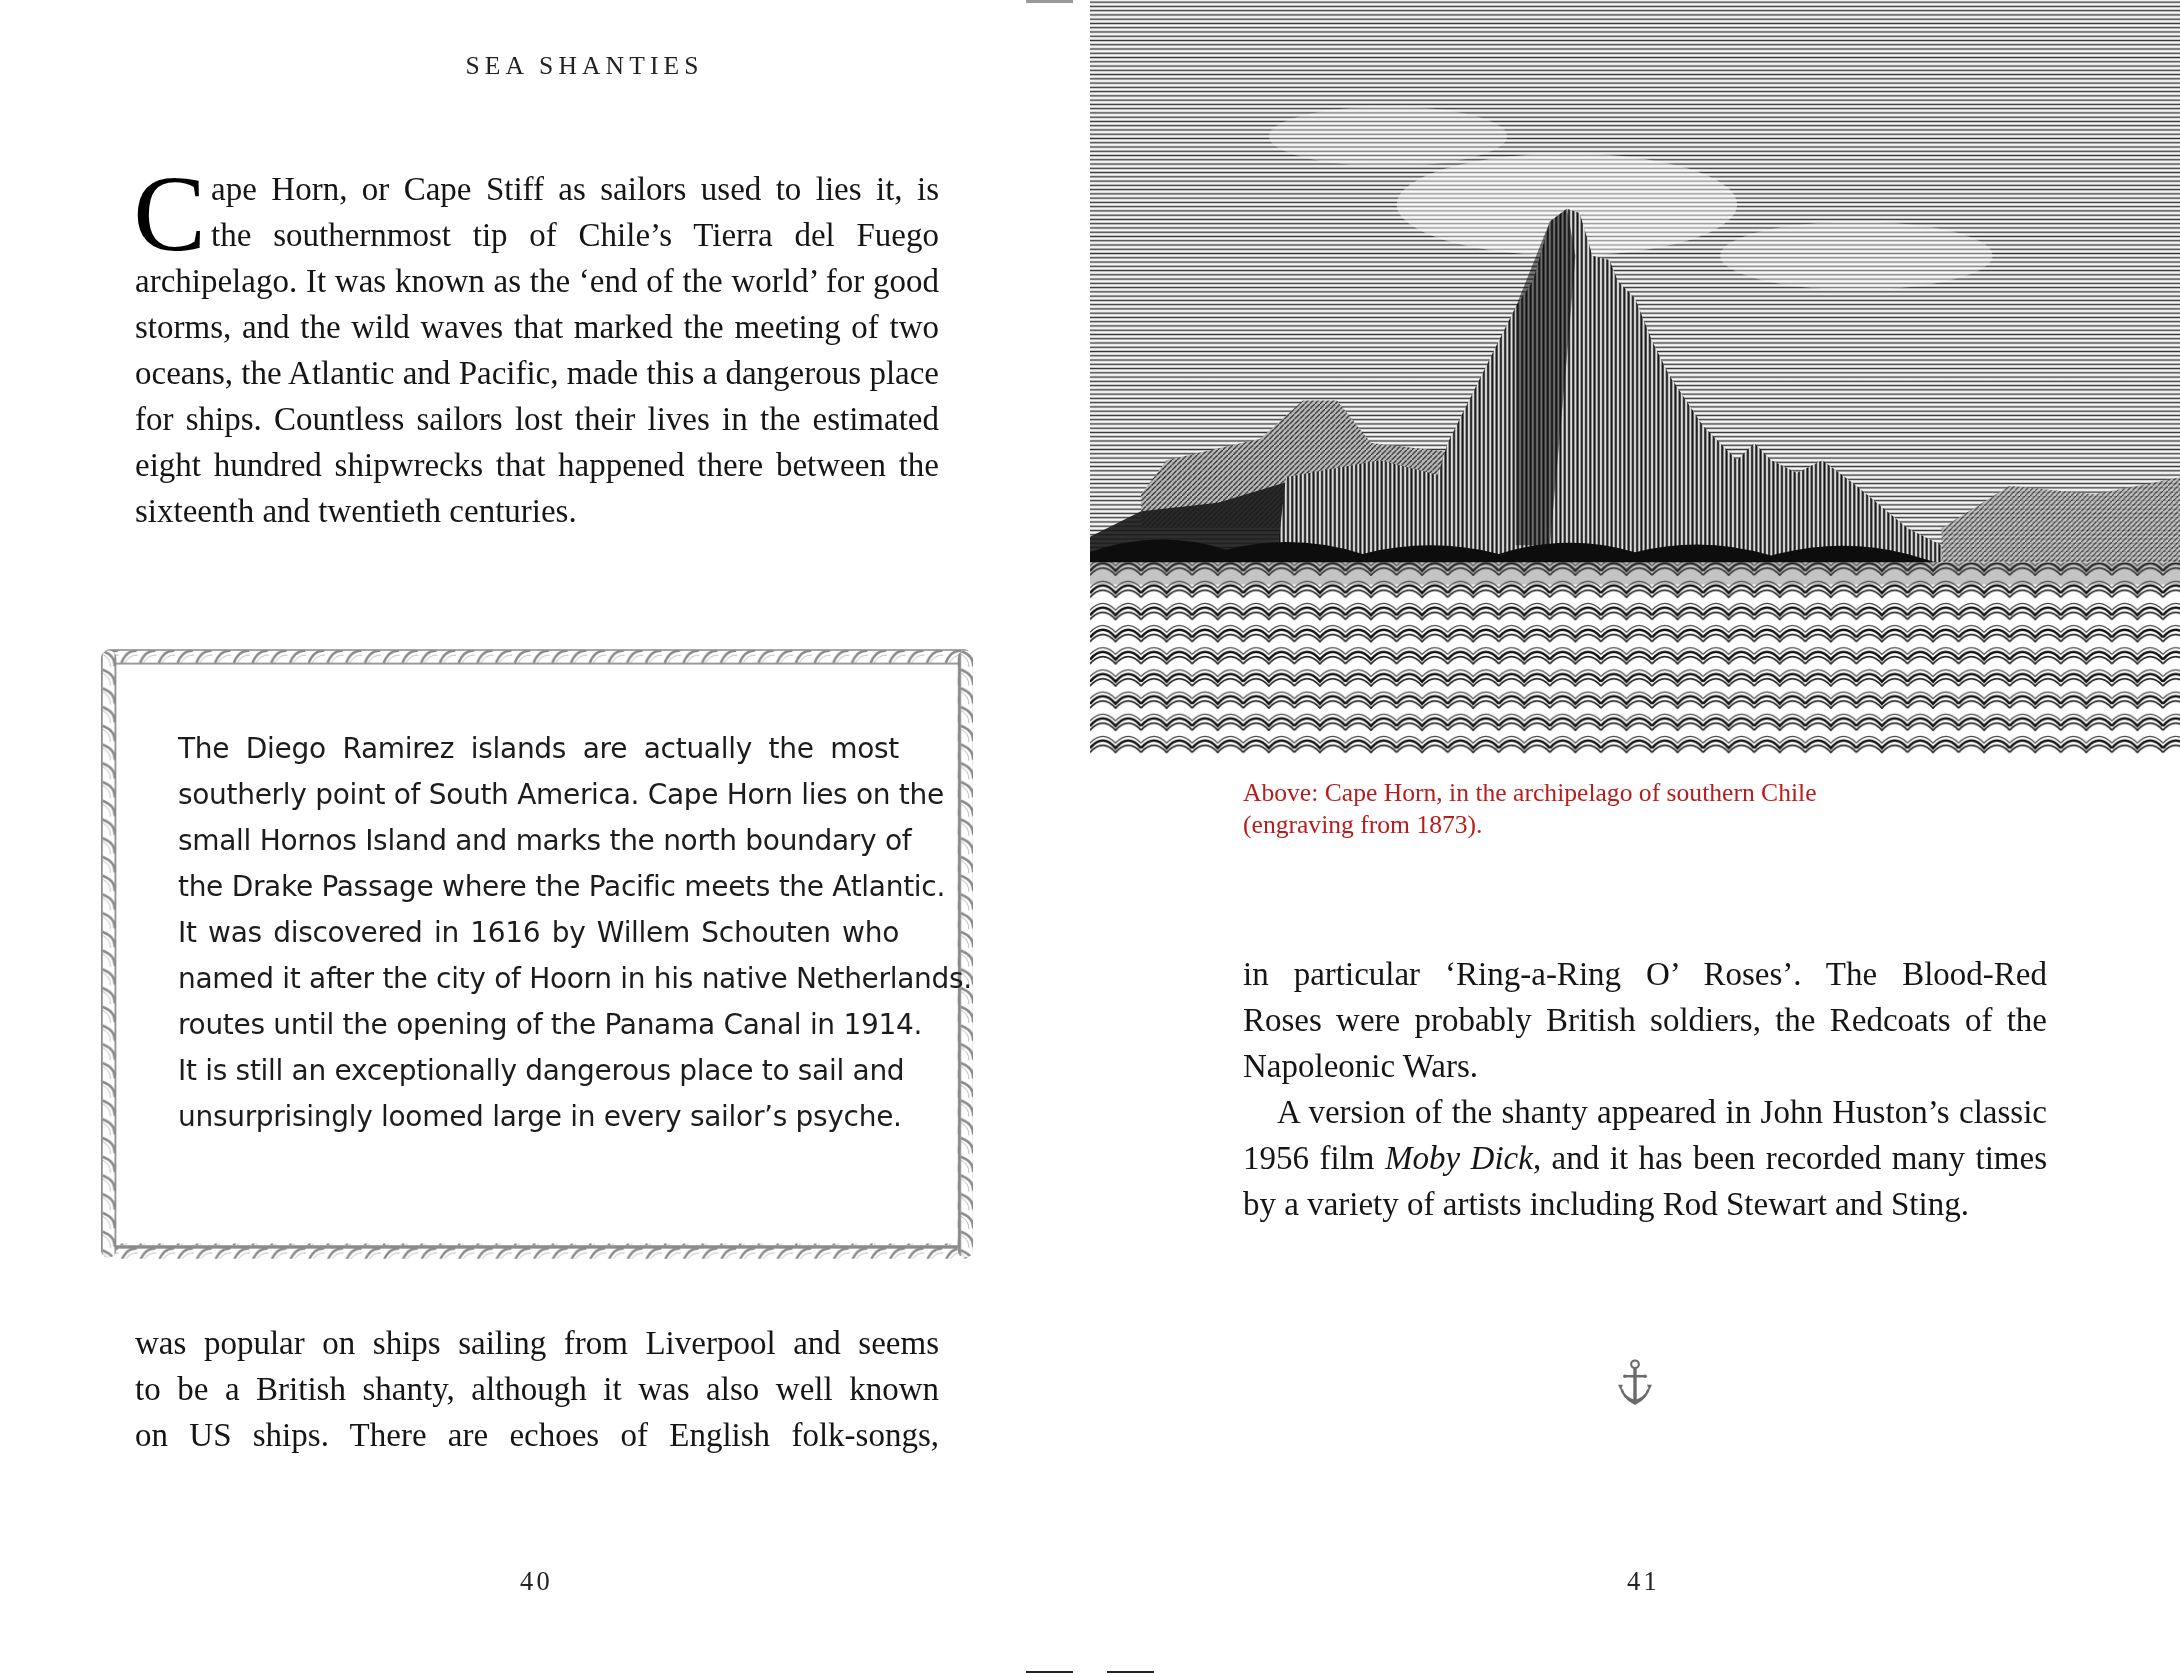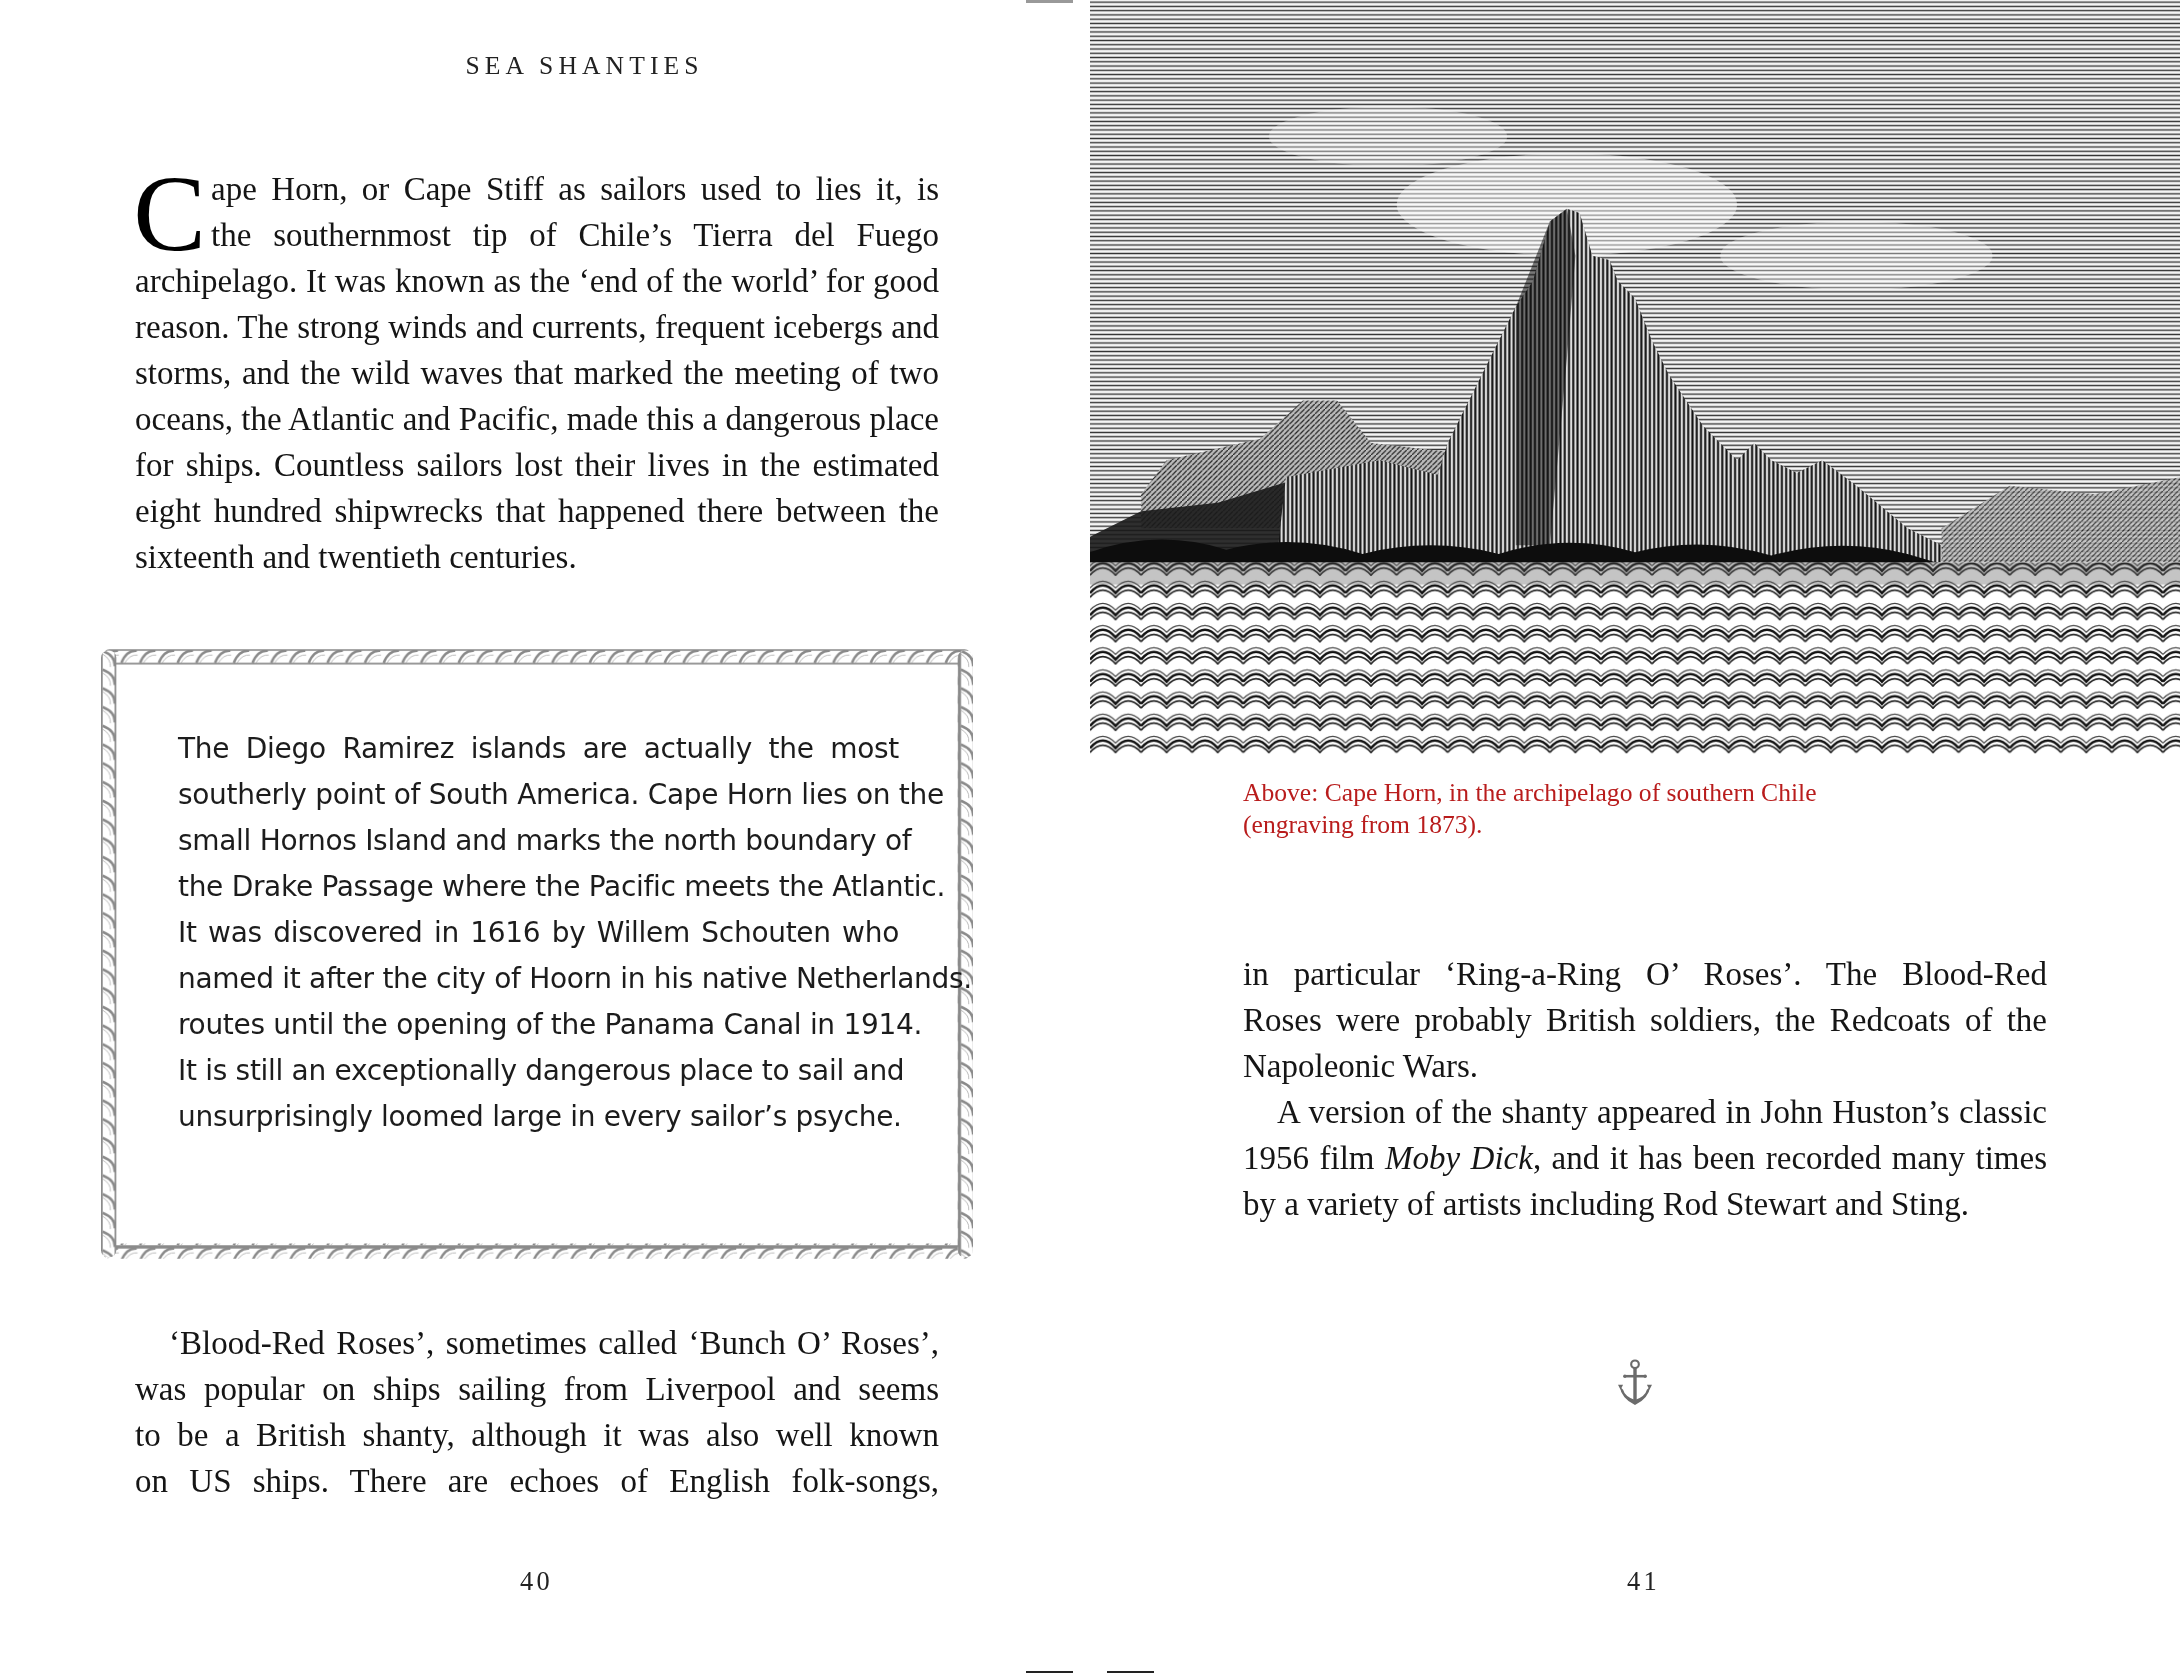--- a/index.html
+++ b/index.html
@@ -45,21 +45,20 @@
 <body>
 
 <div class="page page-left">
   <div class="running-head">SEA SHANTIES</div>
 
   <div class="body-text intro">
     <span class="dropcap">C</span>
     <span class="line">ape Horn, or Cape Stiff as sailors used to lies it, is</span>
     <span class="line">the southernmost tip of Chile’s Tierra del Fuego</span>
     <span class="line">archipelago. It was known as the ‘end of the world’ for good</span>
-    <span class="line">reason. The strong winds and currents, frequent icebergs and</span>
     <span class="line">storms, and the wild waves that marked the meeting of two</span>
     <span class="line">oceans, the Atlantic and Pacific, made this a dangerous place</span>
     <span class="line">for ships. Countless sailors lost their lives in the estimated</span>
     <span class="line">eight hundred shipwrecks that happened there between the</span>
     <span class="line last">sixteenth and twentieth centuries.</span>
   </div>
 
   <div class="sidebar-box">
     <svg class="rope" width="872" height="610" viewBox="0 0 1024 716">
       <defs>
@@ -88,21 +87,20 @@
       <span class="line">the Drake Passage where the Pacific meets the Atlantic.</span>
       <span class="line">It was discovered in 1616 by Willem Schouten who</span>
       <span class="line">named it after the city of Hoorn in his native Netherlands.</span>
       <span class="line">routes until the opening of the Panama Canal in 1914.</span>
       <span class="line">It is still an exceptionally dangerous place to sail and</span>
       <span class="line last">unsurprisingly loomed large in every sailor’s psyche.</span>
     </div>
   </div>
 
   <div class="body-text continuation">
-    <span class="line" style="padding-left:34px">‘Blood-Red Roses’, sometimes called ‘Bunch O’ Roses’,</span>
     <span class="line">was popular on ships sailing from Liverpool and seems</span>
     <span class="line">to be a British shanty, although it was also well known</span>
     <span class="line">on US ships. There are echoes of English folk-songs,</span>
   </div>
 
   <div class="folio folio-left">40</div>
 </div>
 
 <div class="page page-right">
   <svg class="engraving" width="1090" height="755" viewBox="0 0 1280 886" preserveAspectRatio="none">

